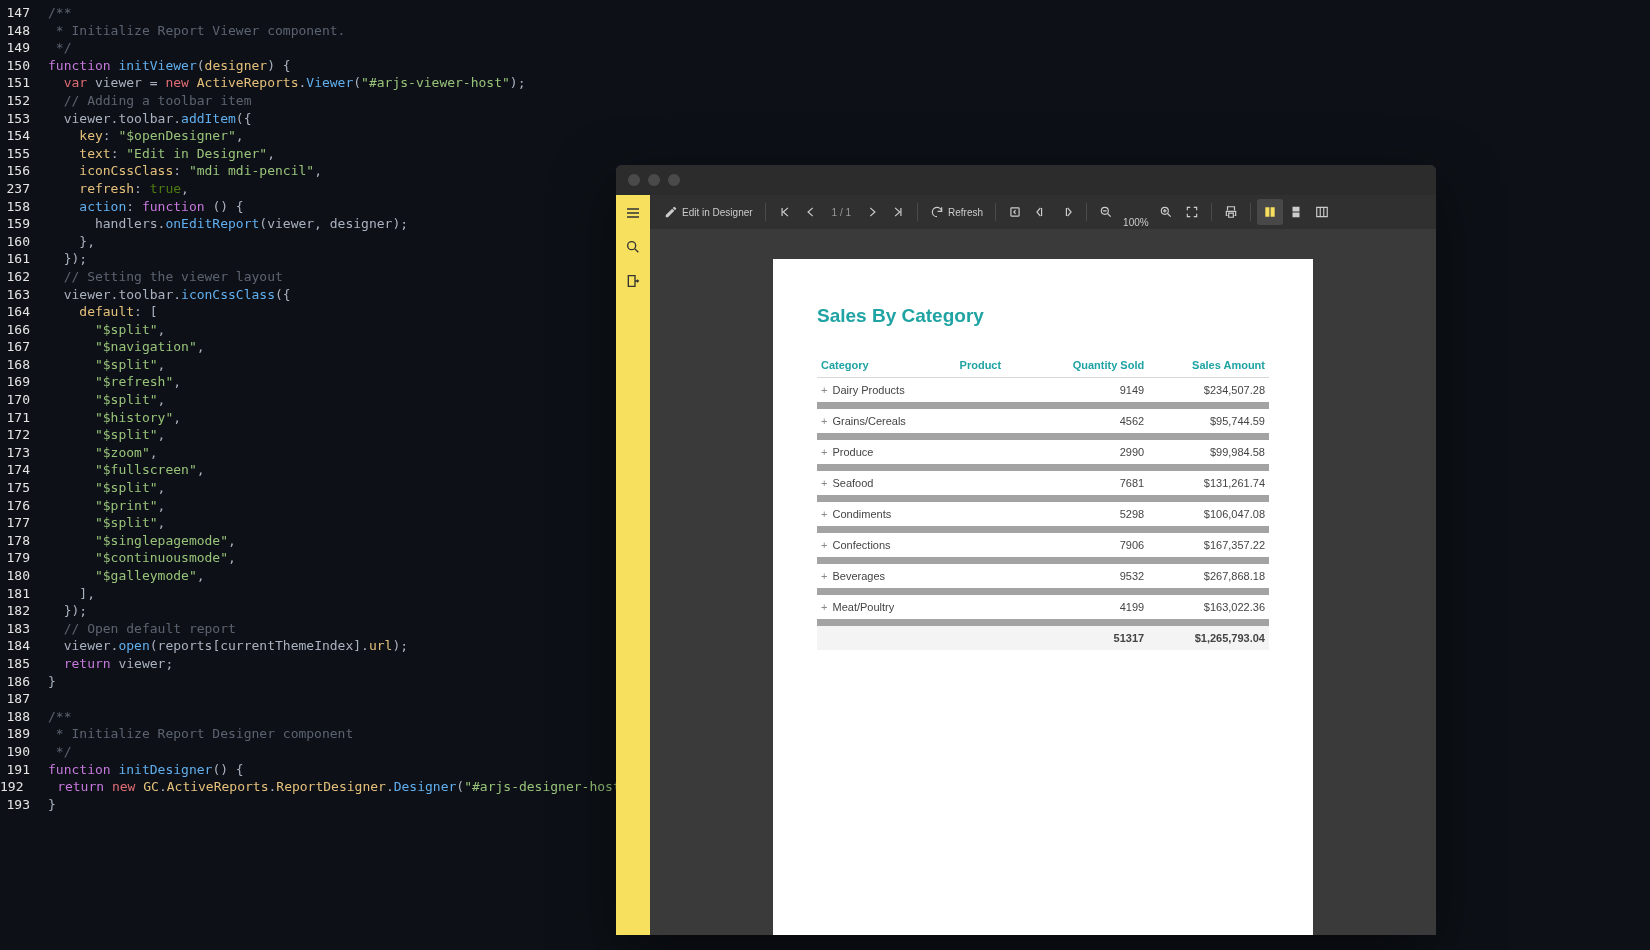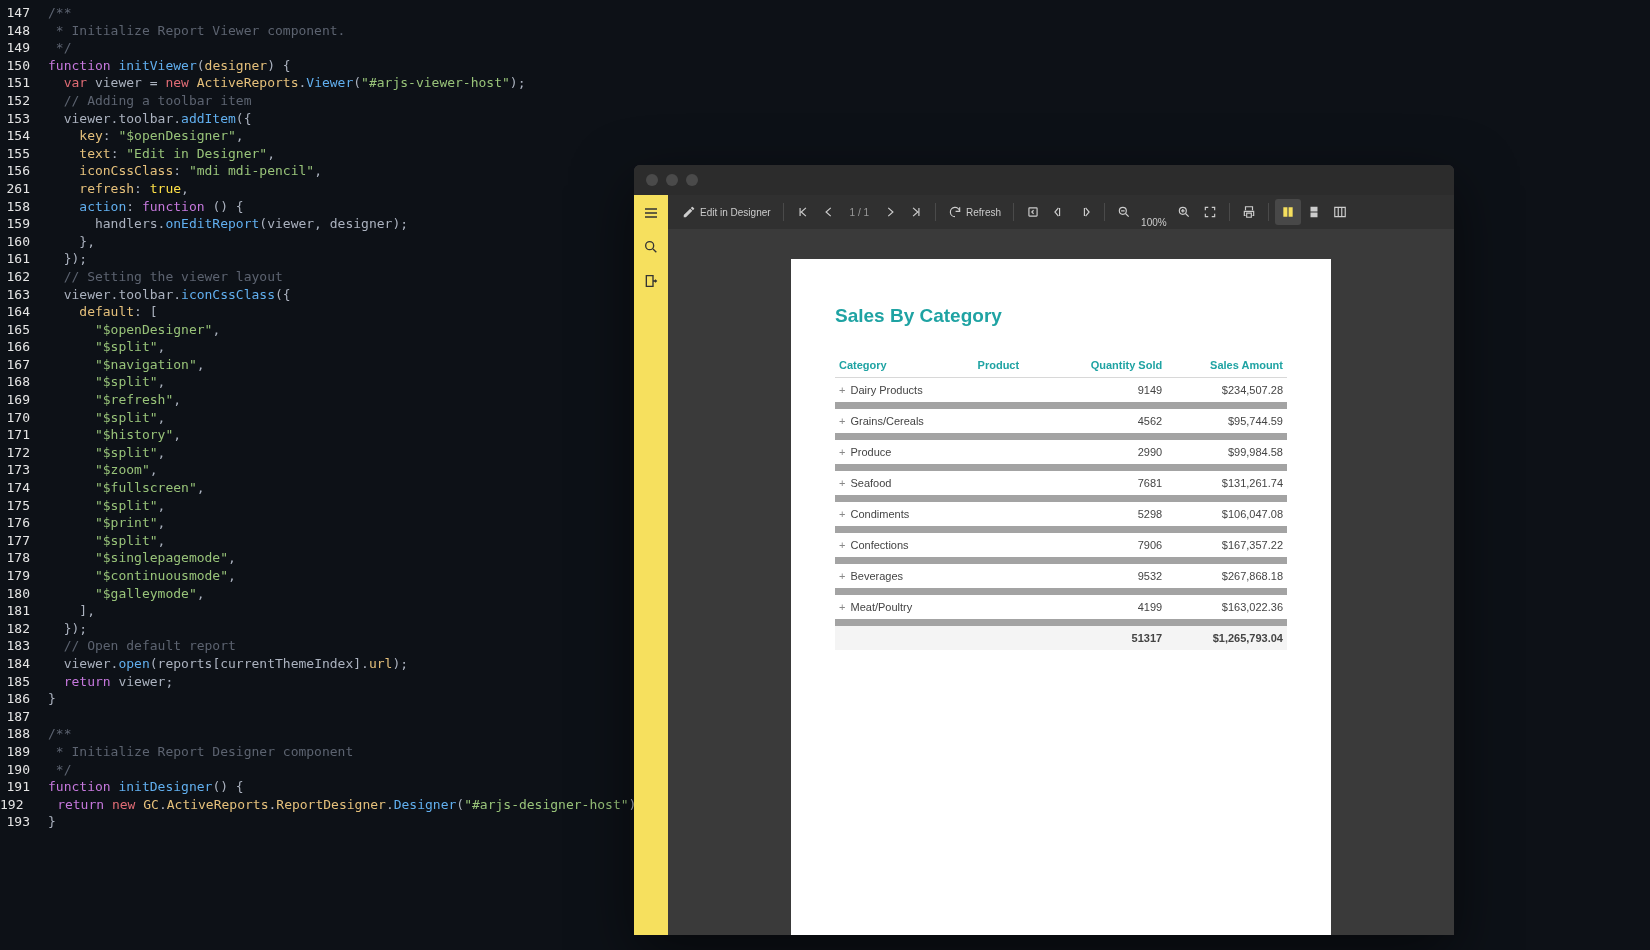--- a/index.html
+++ b/index.html
@@ -7,24 +7,24 @@
 .editor { position:absolute; left:0; top:0; width:620px; padding-top:4px; }
 .line { display:flex; line-height:17.6px; white-space:pre; }
 .lineno { width:48px; text-align:right; color:#e5e5e5; padding-right:18px; user-select:none; }
 .k { color:#c678dd; } 
 .fn { color:#61afef; } 
 .s { color:#98c379; } 
 .c { color:#5c6370; font-style:normal; } 
 .ob { color:#e5c07b; } 
 .kw2 { color:#e06c75; } 
 .p { color:#abb2bf; } 
-.bool { color:#fde047; }
+.bool { color:#4d7c0f; }
 .code { color:#abb2bf; }
 
-.viewer-window { position:absolute; left:634px; top:165px; width:820px; height:770px; background:#3a3a3a; border-radius:6px 6px 0 0; overflow:hidden; box-shadow:0 20px 60px rgba(0,0,0,.5); }
+.viewer-window { position:absolute; left:616px; top:165px; width:820px; height:770px; background:#3a3a3a; border-radius:6px 6px 0 0; overflow:hidden; box-shadow:0 20px 60px rgba(0,0,0,.5); }
 .titlebar { height:30px; background:#2c2c2c; display:flex; align-items:center; padding:0 12px; gap:8px; }
 .tb-dot { width:12px; height:12px; border-radius:50%; background:#4a4a4a; }
 .viewer-body { display:flex; height:calc(100% - 30px); }
 .siderail { width:34px; background:#f6e05e; display:flex; flex-direction:column; align-items:center; padding-top:10px; gap:18px; }
 .siderail .ic { width:16px; height:16px; color:#333; }
 .main { flex:1; display:flex; flex-direction:column; background:#3a3a3a; }
 .toolbar { height:34px; background:#303030; display:flex; align-items:center; padding:0 8px; font-family:Arial,sans-serif; font-size:10px; color:#ccc; }
 .tool { display:flex; align-items:center; justify-content:center; min-width:26px; height:26px; border-radius:3px; color:#ccc; cursor:pointer; }
 .tool.text { padding:0 6px; gap:4px; }
 .tool.active { background:#484848; color:#f6e05e; }
@@ -49,29 +49,28 @@
     <div class="line"><span class="lineno">147</span><span class="code"><span class="c">/**</span></span></div>
     <div class="line"><span class="lineno">148</span><span class="code"><span class="c"> * Initialize Report Viewer component.</span></span></div>
     <div class="line"><span class="lineno">149</span><span class="code"><span class="c"> */</span></span></div>
     <div class="line"><span class="lineno">150</span><span class="code"><span class="k">function</span><span class="p"> </span><span class="fn">initViewer</span><span class="p">(</span><span class="ob">designer</span><span class="p">) {</span></span></div>
     <div class="line"><span class="lineno">151</span><span class="code"><span class="p">  </span><span class="kw2">var</span><span class="p"> viewer = </span><span class="kw2">new</span><span class="p"> </span><span class="ob">ActiveReports</span><span class="p">.</span><span class="fn">Viewer</span><span class="p">(</span><span class="s">"#arjs-viewer-host"</span><span class="p">);</span></span></div>
     <div class="line"><span class="lineno">152</span><span class="code"><span class="p">  </span><span class="c">// Adding a toolbar item</span></span></div>
     <div class="line"><span class="lineno">153</span><span class="code"><span class="p">  viewer.toolbar.</span><span class="fn">addItem</span><span class="p">({</span></span></div>
     <div class="line"><span class="lineno">154</span><span class="code"><span class="p">    </span><span class="ob">key</span><span class="p">: </span><span class="s">"$openDesigner"</span><span class="p">,</span></span></div>
     <div class="line"><span class="lineno">155</span><span class="code"><span class="p">    </span><span class="ob">text</span><span class="p">: </span><span class="s">"Edit in Designer"</span><span class="p">,</span></span></div>
     <div class="line"><span class="lineno">156</span><span class="code"><span class="p">    </span><span class="ob">iconCssClass</span><span class="p">: </span><span class="s">"mdi mdi-pencil"</span><span class="p">,</span></span></div>
-    <div class="line"><span class="lineno">261</span><span class="code"><span class="p">    </span><span class="ob">refresh</span><span class="p">: </span><span class="bool">true</span><span class="p">,</span></span></div>
+    <div class="line"><span class="lineno">237</span><span class="code"><span class="p">    </span><span class="ob">refresh</span><span class="p">: </span><span class="bool">true</span><span class="p">,</span></span></div>
     <div class="line"><span class="lineno">158</span><span class="code"><span class="p">    </span><span class="fn">action</span><span class="p">: </span><span class="k">function</span><span class="p"> () {</span></span></div>
     <div class="line"><span class="lineno">159</span><span class="code"><span class="p">      handlers.</span><span class="fn">onEditReport</span><span class="p">(viewer, designer);</span></span></div>
     <div class="line"><span class="lineno">160</span><span class="code"><span class="p">    },</span></span></div>
     <div class="line"><span class="lineno">161</span><span class="code"><span class="p">  });</span></span></div>
     <div class="line"><span class="lineno">162</span><span class="code"><span class="p">  </span><span class="c">// Setting the viewer layout</span></span></div>
     <div class="line"><span class="lineno">163</span><span class="code"><span class="p">  viewer.toolbar.</span><span class="fn">iconCssClass</span><span class="p">({</span></span></div>
     <div class="line"><span class="lineno">164</span><span class="code"><span class="p">    </span><span class="ob">default</span><span class="p">: [</span></span></div>
-    <div class="line"><span class="lineno">165</span><span class="code"><span class="p">      </span><span class="s">"$openDesigner"</span><span class="p">,</span></span></div>
     <div class="line"><span class="lineno">166</span><span class="code"><span class="p">      </span><span class="s">"$split"</span><span class="p">,</span></span></div>
     <div class="line"><span class="lineno">167</span><span class="code"><span class="p">      </span><span class="s">"$navigation"</span><span class="p">,</span></span></div>
     <div class="line"><span class="lineno">168</span><span class="code"><span class="p">      </span><span class="s">"$split"</span><span class="p">,</span></span></div>
     <div class="line"><span class="lineno">169</span><span class="code"><span class="p">      </span><span class="s">"$refresh"</span><span class="p">,</span></span></div>
     <div class="line"><span class="lineno">170</span><span class="code"><span class="p">      </span><span class="s">"$split"</span><span class="p">,</span></span></div>
     <div class="line"><span class="lineno">171</span><span class="code"><span class="p">      </span><span class="s">"$history"</span><span class="p">,</span></span></div>
     <div class="line"><span class="lineno">172</span><span class="code"><span class="p">      </span><span class="s">"$split"</span><span class="p">,</span></span></div>
     <div class="line"><span class="lineno">173</span><span class="code"><span class="p">      </span><span class="s">"$zoom"</span><span class="p">,</span></span></div>
     <div class="line"><span class="lineno">174</span><span class="code"><span class="p">      </span><span class="s">"$fullscreen"</span><span class="p">,</span></span></div>
     <div class="line"><span class="lineno">175</span><span class="code"><span class="p">      </span><span class="s">"$split"</span><span class="p">,</span></span></div>

